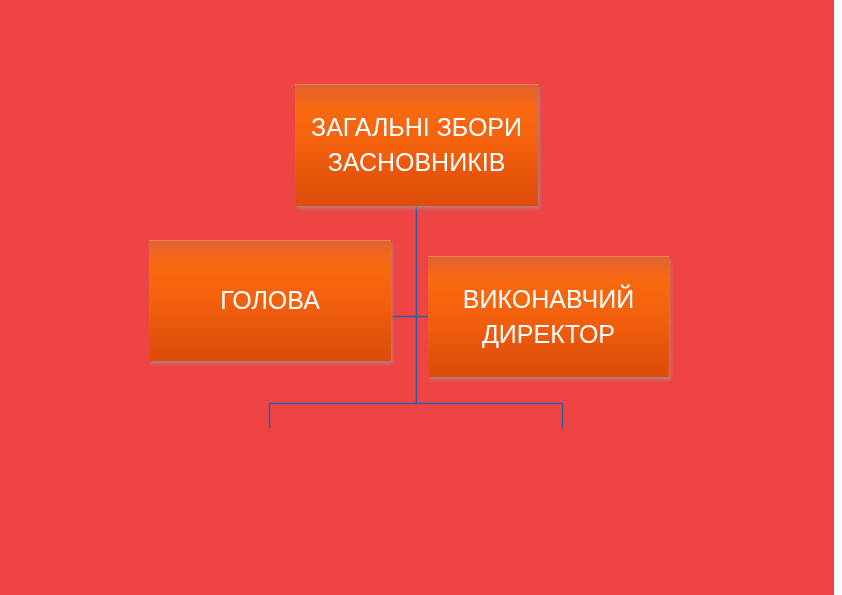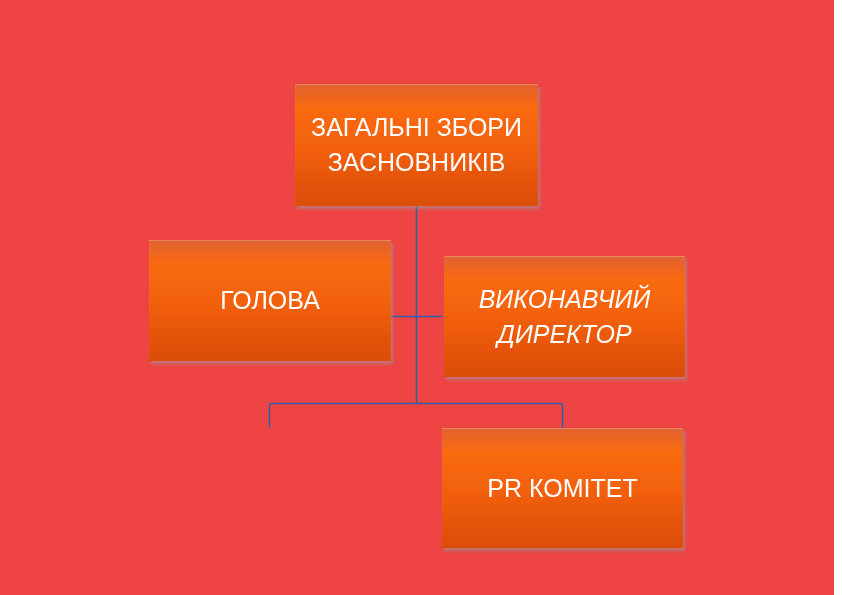--- a/index.html
+++ b/index.html
@@ -42,21 +42,21 @@
       #e06231 0%,
       #fa6a10 20%,
       #f2600d 52%,
       #e4520a 82%,
       #db4d09 100%);
     box-shadow: 2px 3px 3px rgba(145, 165, 170, 0.5),
                 inset 0 1px 1px rgba(255, 255, 255, 0.25);
   }
   #node-general-assembly   { left: 295px; top: 84px;  width: 243px; height: 122px; }
   #node-chairman           { left: 149px; top: 240px; width: 242px; height: 121px; }
-  #node-executive-director { left: 444px; top: 256px; width: 241px; height: 121px; font-style: italic; }
+  #node-executive-director { left: 428px; top: 256px; width: 241px; height: 121px; }
   #node-technical-committee{ left: 149px; top: 428px; width: 242px; height: 120px; }
   #node-pr-committee       { left: 442px; top: 428px; width: 241px; height: 120px; }
 </style>
 </head>
 <body>
 
 <div class="canvas">
 
   <svg class="connectors" width="842" height="595" viewBox="0 0 842 595">
     <line x1="416.5" y1="206" x2="416.5" y2="403.5"></line>
@@ -74,17 +74,14 @@
   <div class="node" id="node-chairman">
     <span class="node-label">ГОЛОВА</span>
   </div>
 
   <div class="node" id="node-executive-director">
     <span class="node-label">ВИКОНАВЧИЙ
 ДИРЕКТОР</span>
   </div>
 
 
-  <div class="node" id="node-pr-committee">
-    <span class="node-label">PR КОМІТЕТ</span>
-  </div>
 
 </div>
 
 </body></html>

